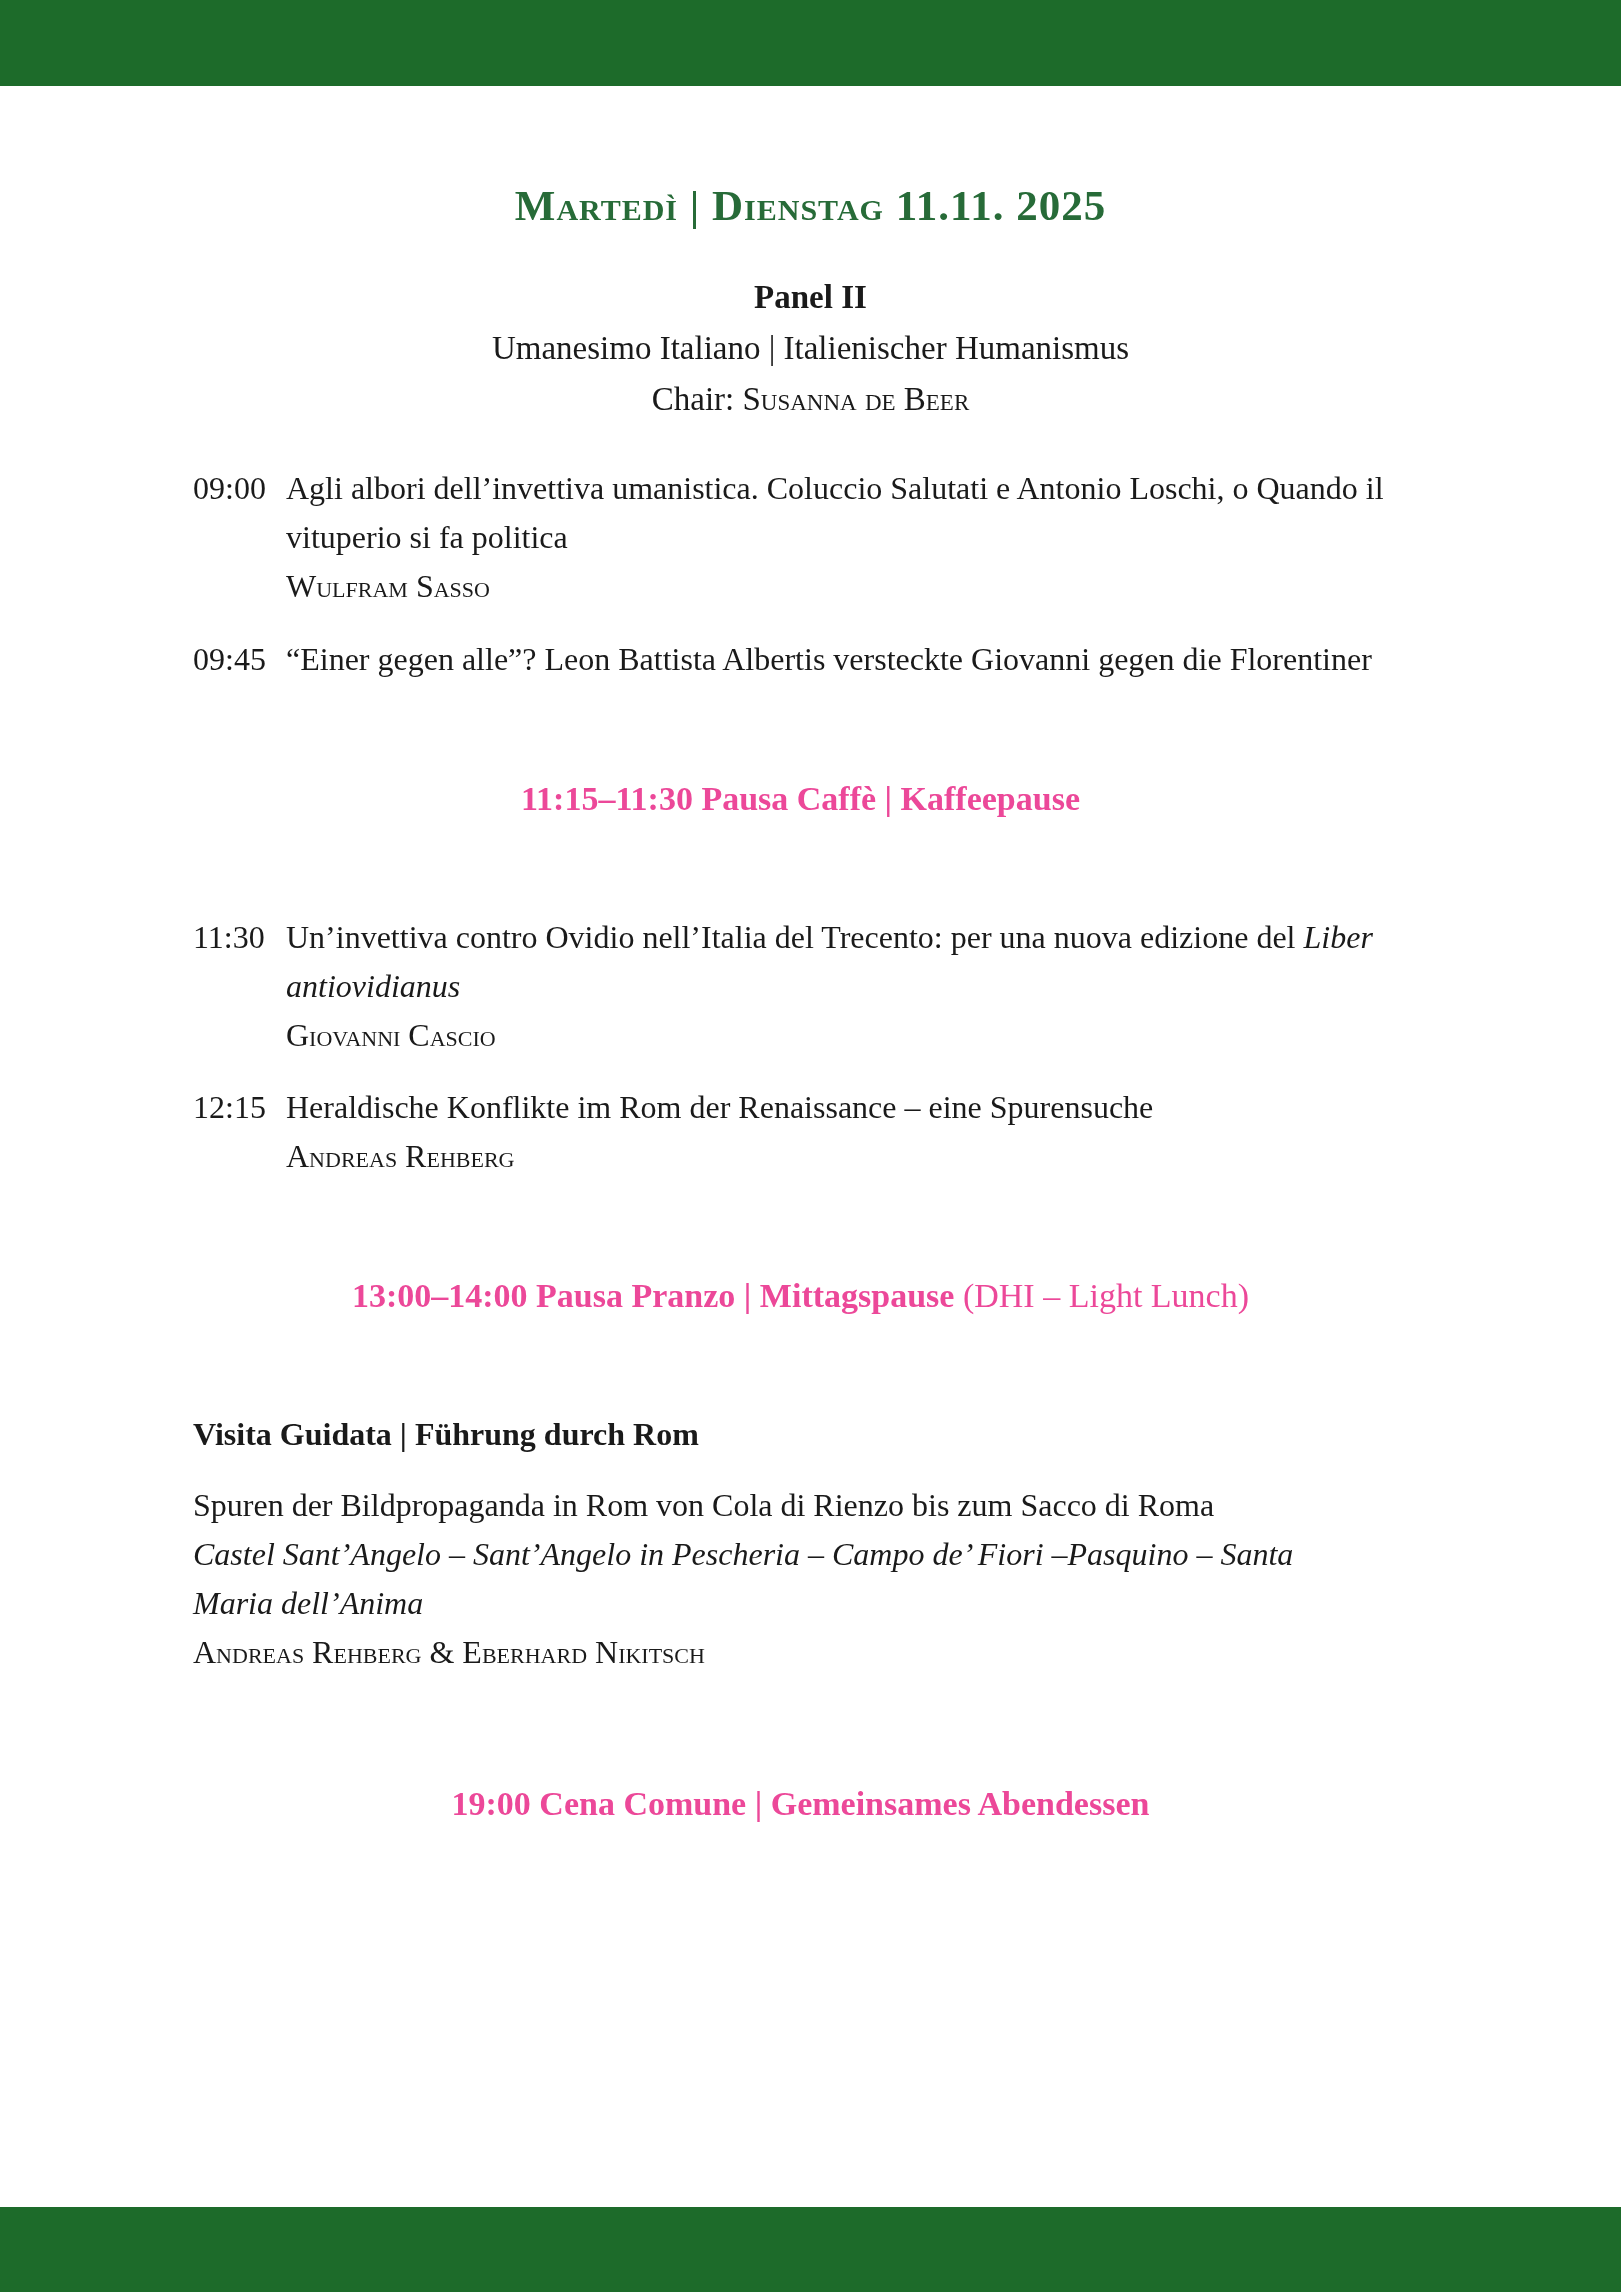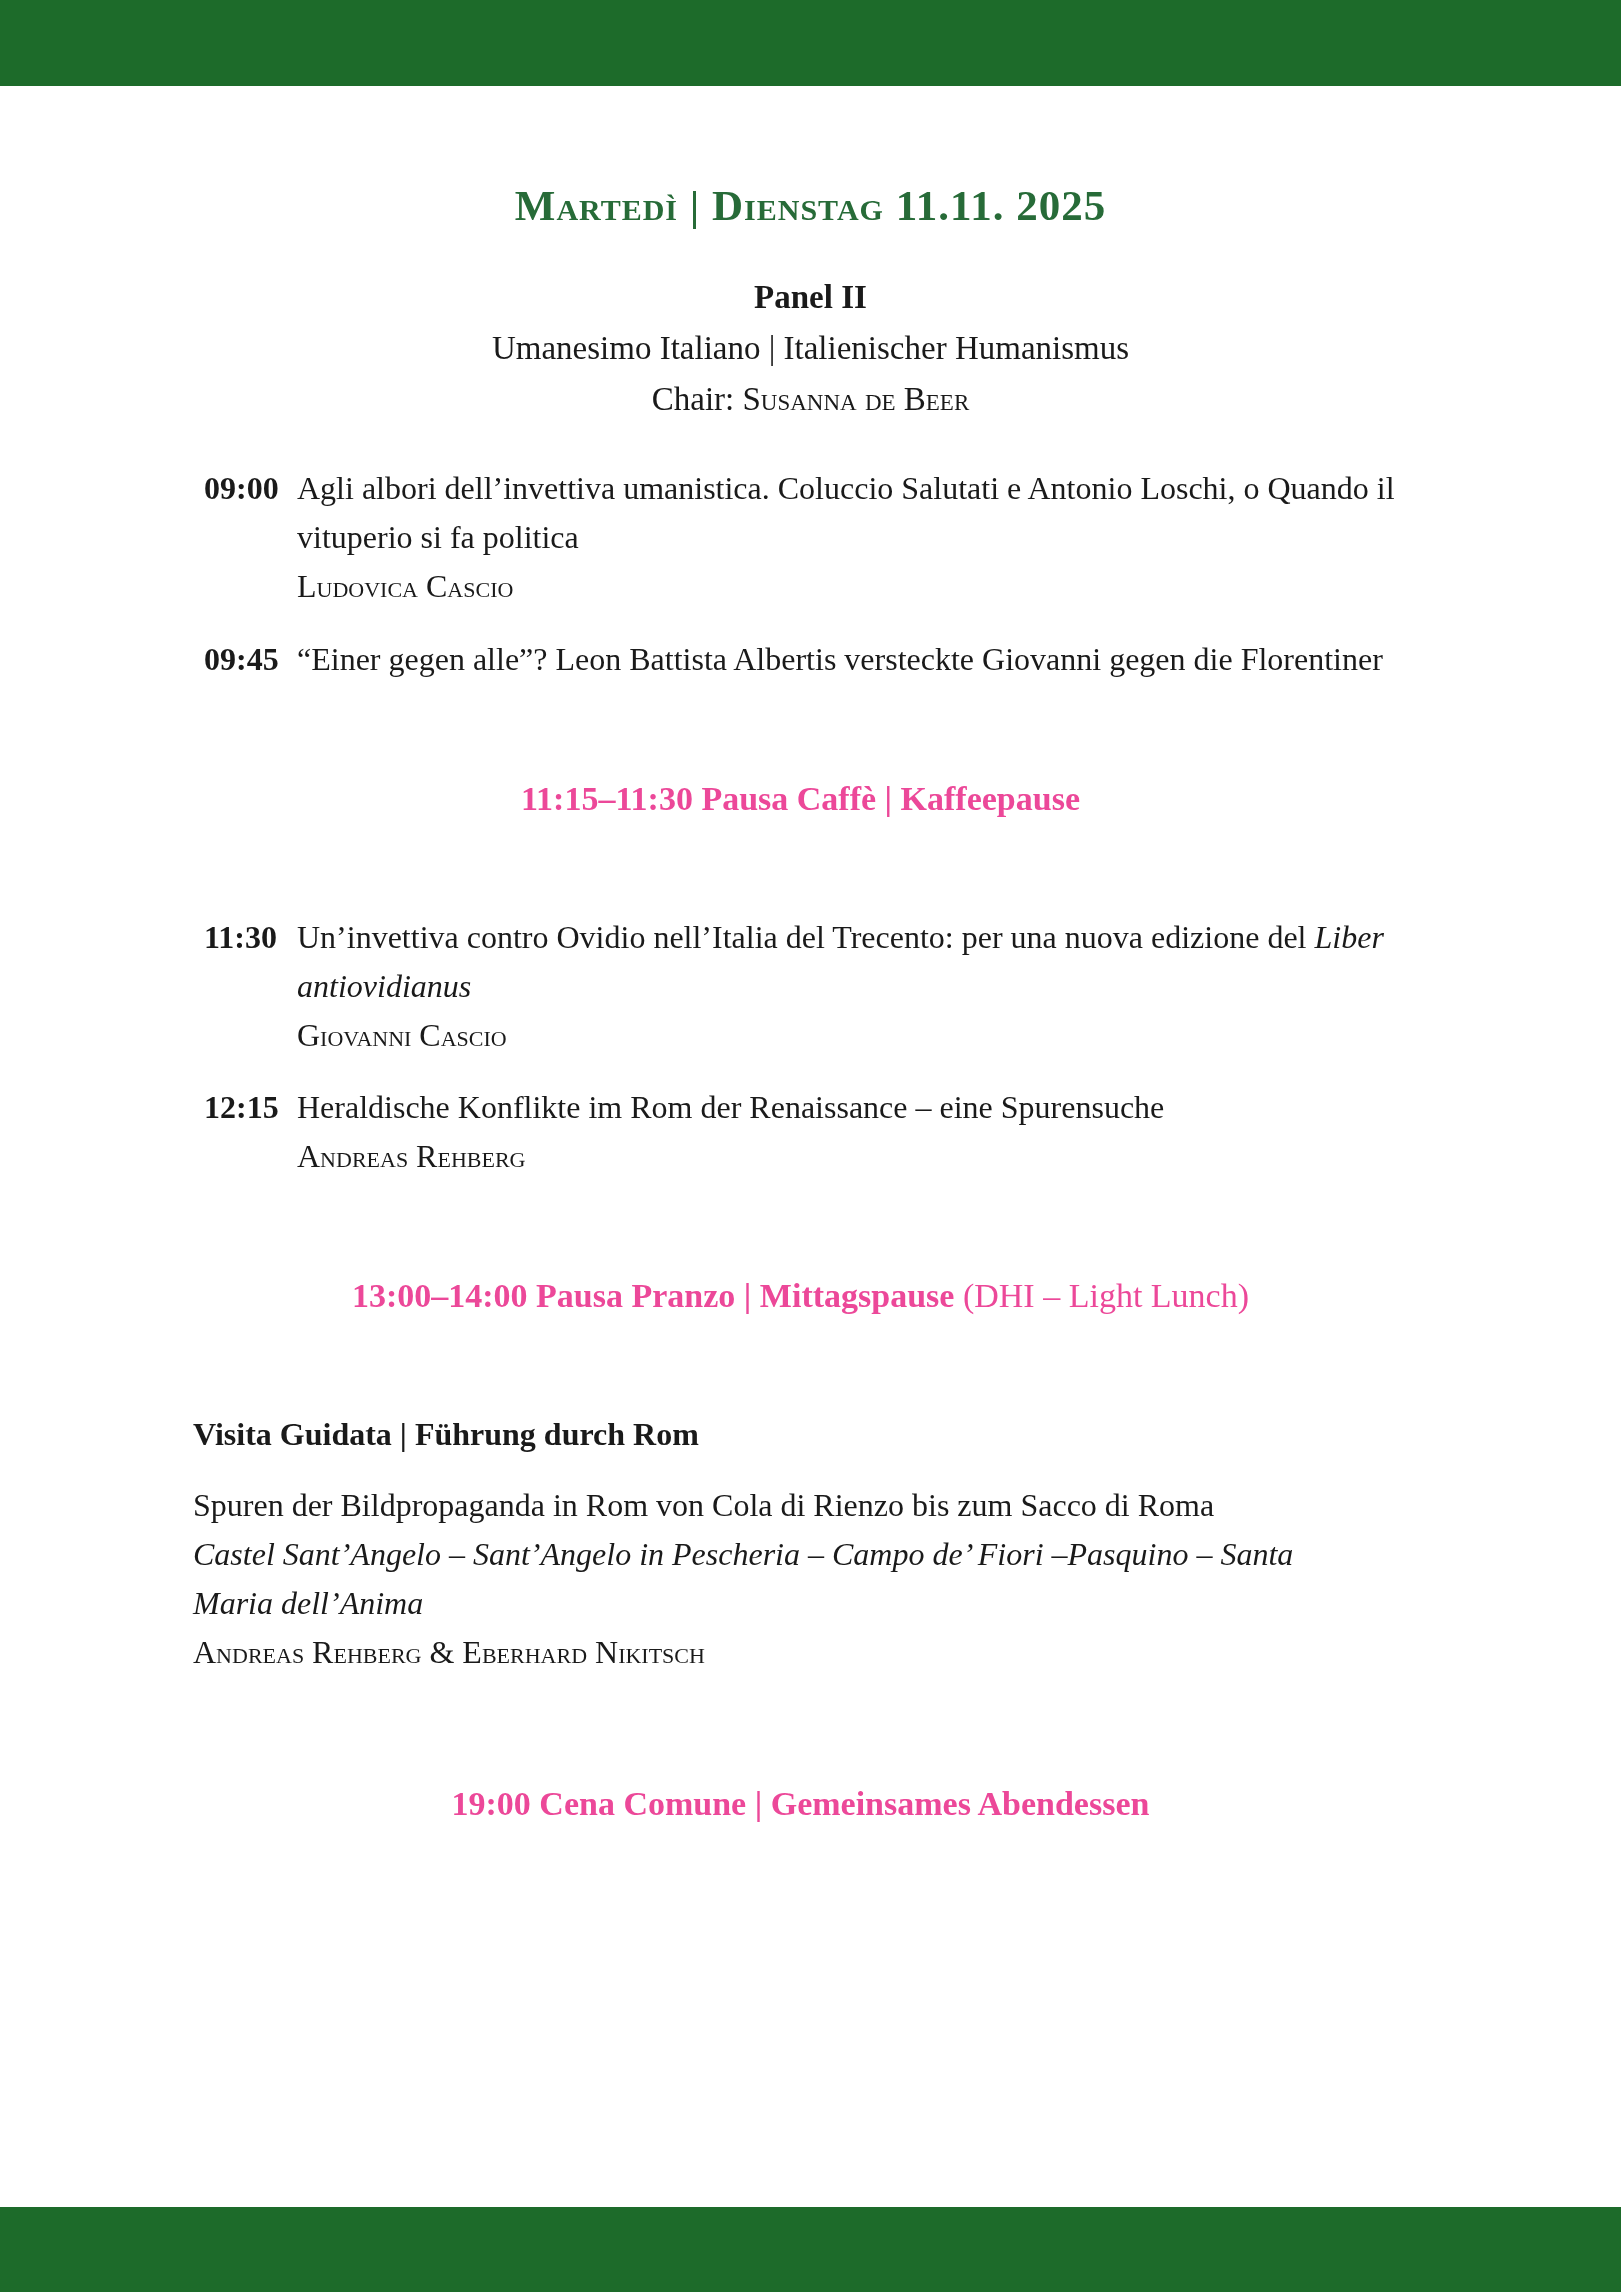--- a/index.html
+++ b/index.html
@@ -44,21 +44,21 @@
   .panel-title { font-weight: bold; }
   .sc { font-variant: small-caps; }
 
   .talks {
     margin: 39px 0 0 193px;
     width: 1215px;
     font-size: 32px;
     line-height: 49px;
   }
   .talk { display: flex; margin-bottom: 23.5px; }
-  .talk-time { width: 93px; flex-shrink: 0; font-weight: bold; margin-left: 11px; }
+  .talk-time { width: 93px; flex-shrink: 0; font-weight: normal; }
   .talk-body { width: 1117px; }
   .talk-title em { font-style: italic; }
   .talk-speaker { font-variant: small-caps; }
 
   .break-line {
     text-align: center;
     font-size: 34px;
     line-height: 49px;
     font-weight: bold;
     color: #ec4899;
@@ -91,21 +91,21 @@
         <span class="sc">Susanna de Beer</span>
       </div>
     </div>
 
     <div class="talks">
 
       <div class="talk">
         <div class="talk-time">09:00</div>
         <div class="talk-body">
           <div class="talk-title">Agli albori dell’invettiva umanistica. Coluccio Salutati e Antonio Loschi, o Quando il vituperio si fa politica</div>
-          <div class="talk-speaker sc">Ludovica Cascio</div>
+          <div class="talk-speaker sc">Wulfram Sasso</div>
         </div>
       </div>
 
       <div class="talk">
         <div class="talk-time">09:45</div>
         <div class="talk-body">
           <div class="talk-title">“Einer gegen alle”? Leon Battista Albertis versteckte Giovanni gegen die Florentiner</div>
         </div>
       </div>
 

